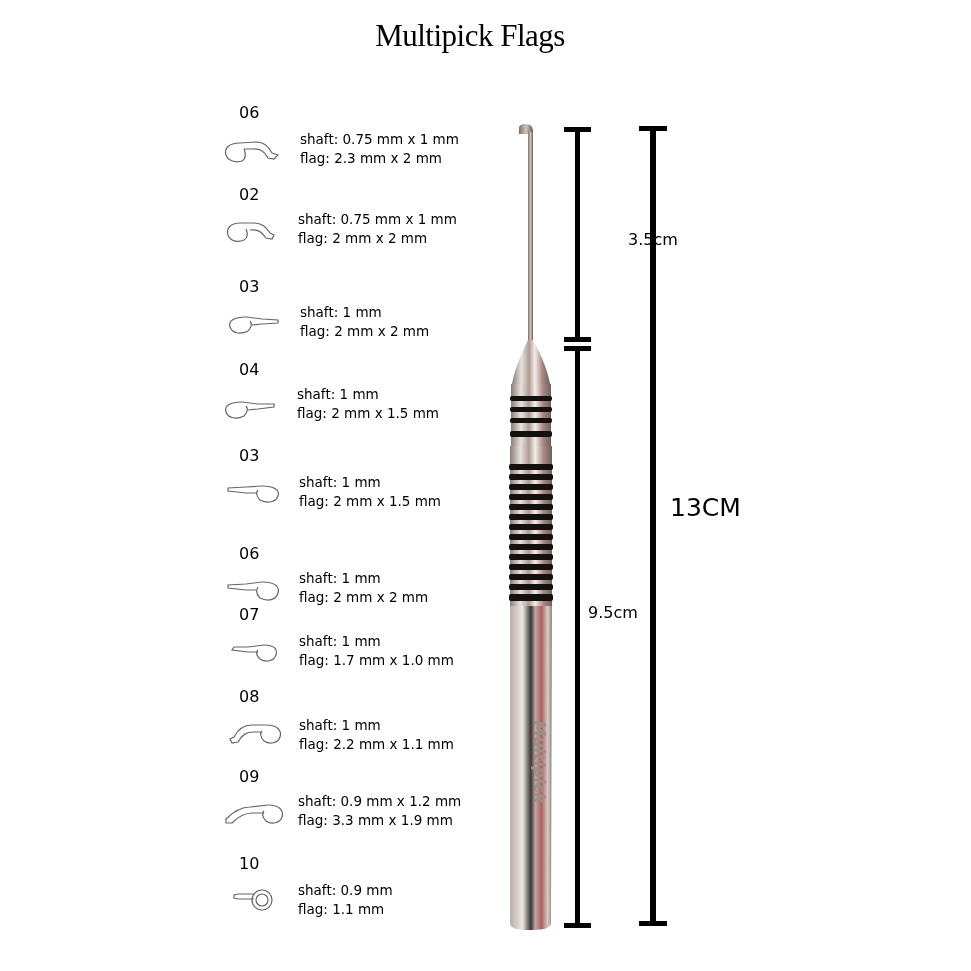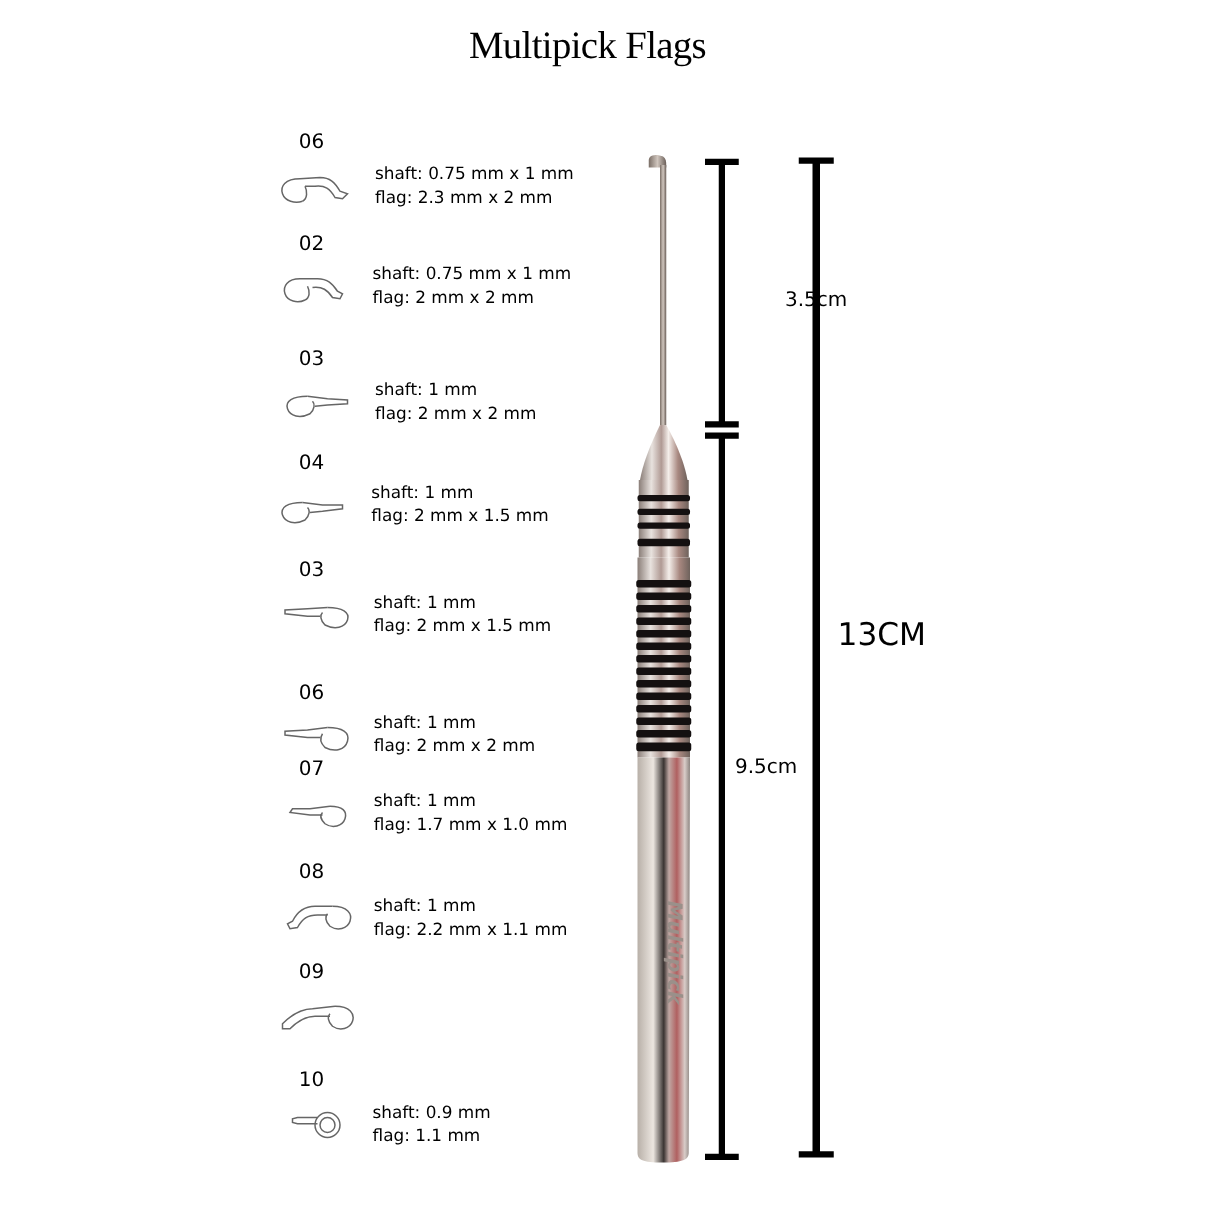--- a/index.html
+++ b/index.html
@@ -120,20 +120,24 @@
       <div>flag: 2.2 mm x 1.1 mm</div>
     </div>
   </div>
 
   <div class="flag" style="top:767px;">
     <div class="flag-num">09</div>
     <svg class="flag-icon" viewBox="0 0 64 38">
       <path d="M46 10 C58 10 62 16 60 22 C58 28 50 30 44 26 C40 22 40 18 42 16" fill="none" stroke="#666" stroke-width="1.2"></path>
       <path d="M46 10 L28 12 C18 12 10 18 4 24 L4 28 L10 28 C16 22 22 18 30 18 L42 18" fill="none" stroke="#666" stroke-width="1.2"></path>
     </svg>
+    <div class="flag-spec" style="left:76px;top:25px;">
+      <div>shaft: 0.9 mm x 1.2 mm</div>
+      <div>flag: 3.3 mm x 1.9 mm</div>
+    </div>
   </div>
 
   <div class="flag" style="top:854px;">
     <div class="flag-num">10</div>
     <svg class="flag-icon" viewBox="0 0 64 38">
       <circle cx="40" cy="18" r="10" fill="none" stroke="#666" stroke-width="1.2"></circle>
       <circle cx="40" cy="18" r="6" fill="none" stroke="#666" stroke-width="1.2"></circle>
       <path d="M32 12 L16 12 L12 13 L12 16 L16 17 L32 17" fill="none" stroke="#666" stroke-width="1.2"></path>
     </svg>
     <div class="flag-spec" style="left:76px;top:27px;">

